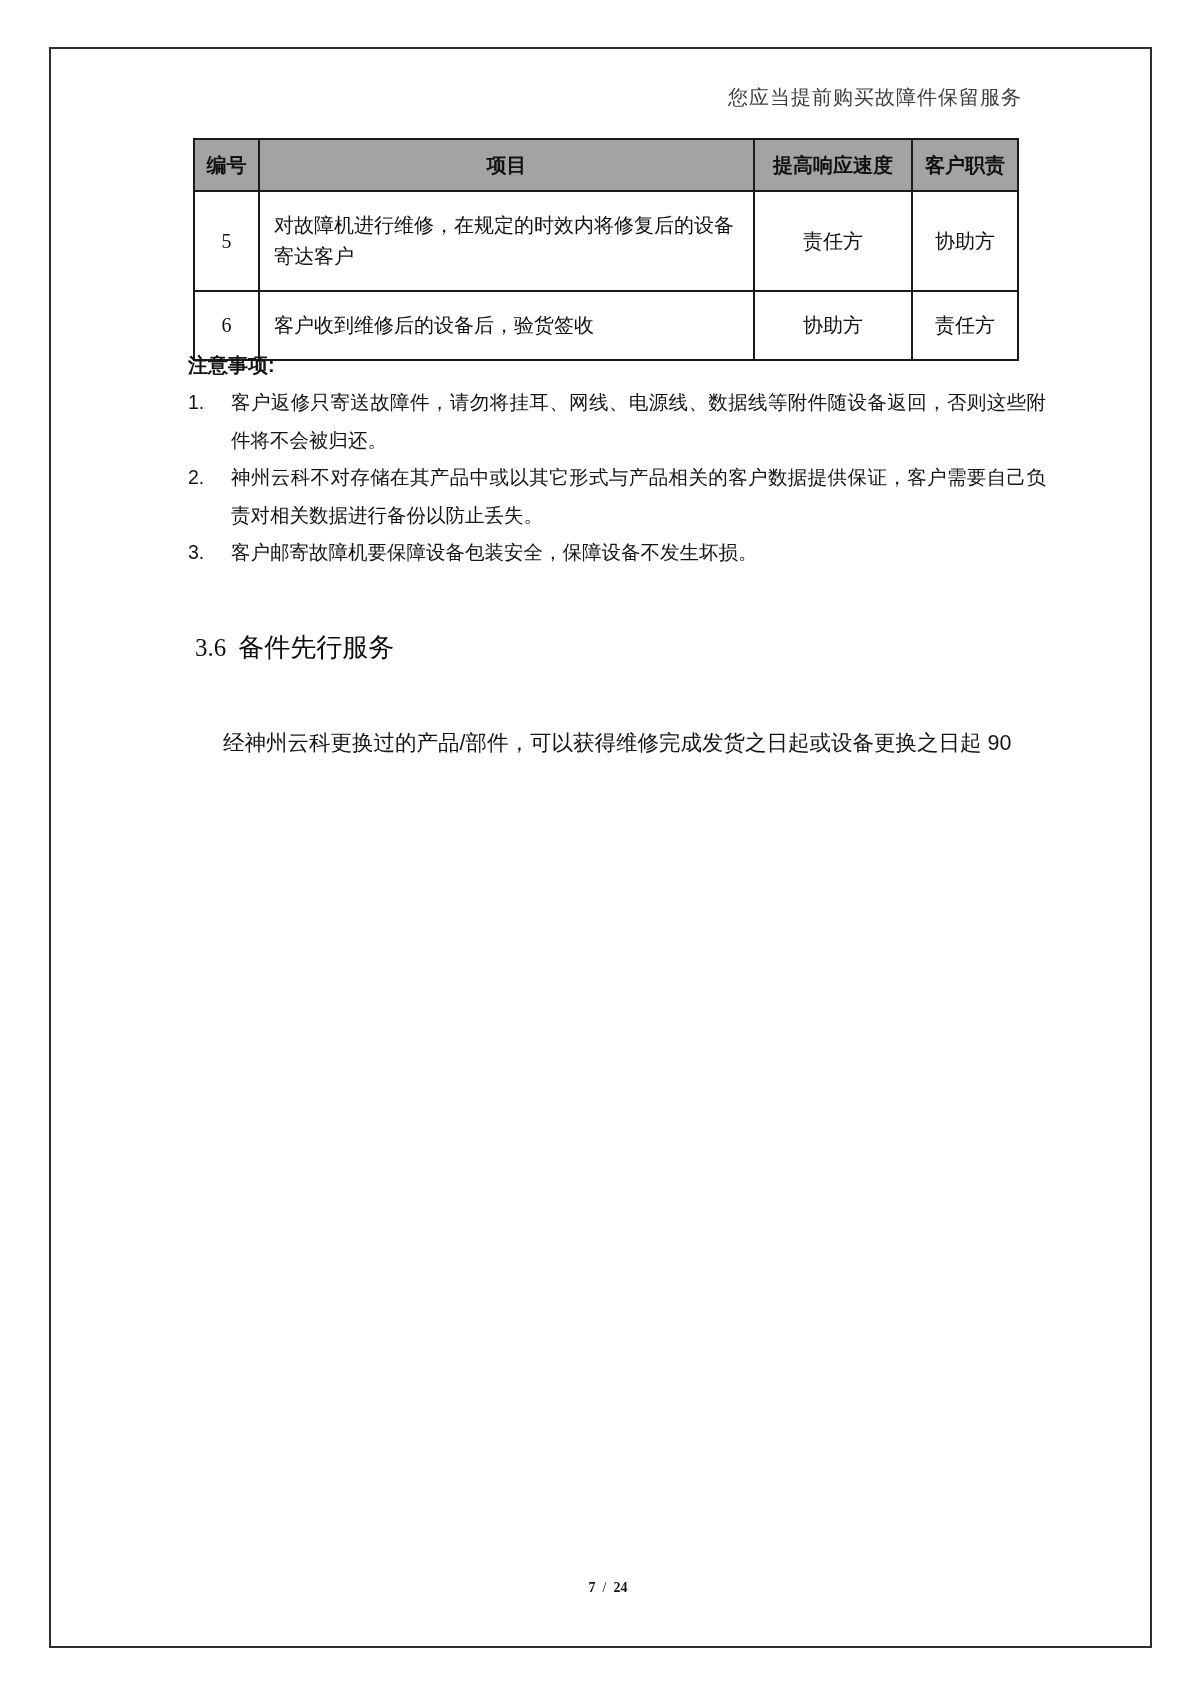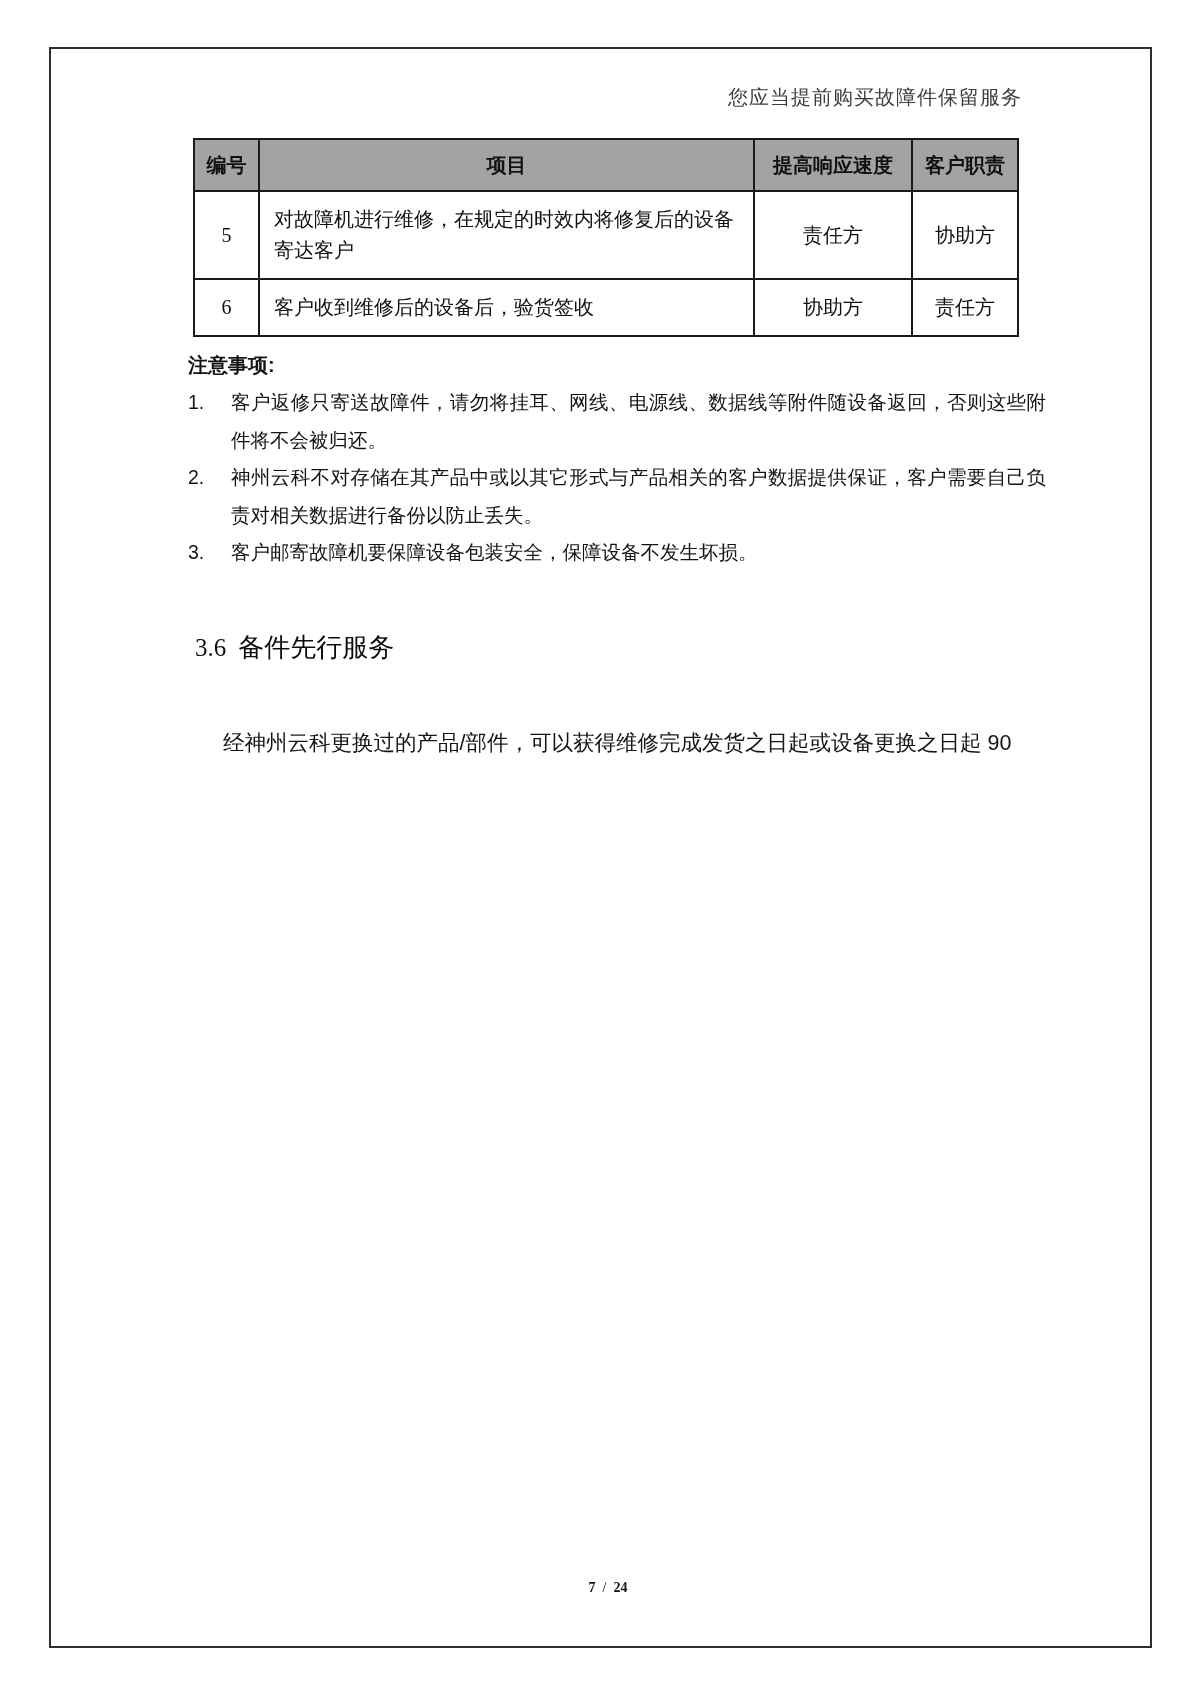--- a/index.html
+++ b/index.html
@@ -26,21 +26,21 @@
     font-size:20px; color:#111111;
   }
   .svc-table th, .svc-table td {
     border:2px solid #1a1a1a; text-align:center; vertical-align:middle;
     padding:2px 6px;
   }
   .svc-table th {
     background:#a3a3a3; font-weight:bold; height:52px;
   }
   .svc-table td.item-cell {
-    text-align:left; padding:12px 14px; line-height:31px;
+    text-align:left; padding:18px 14px; line-height:31px;
   }
   .svc-table tr.row-a td { height:66px; }
   .svc-table tr.row-b td { height:46px; }
   
   .notes {
     position:absolute; left:180px; top:346px; width:858px;
     font-size:19.5px; line-height:37.5px; color:#141414;margin-left:8px;
   }
   .notes-heading { font-weight:bold; font-size:20px; line-height:38px; }
   .note-item { display:flex; }

